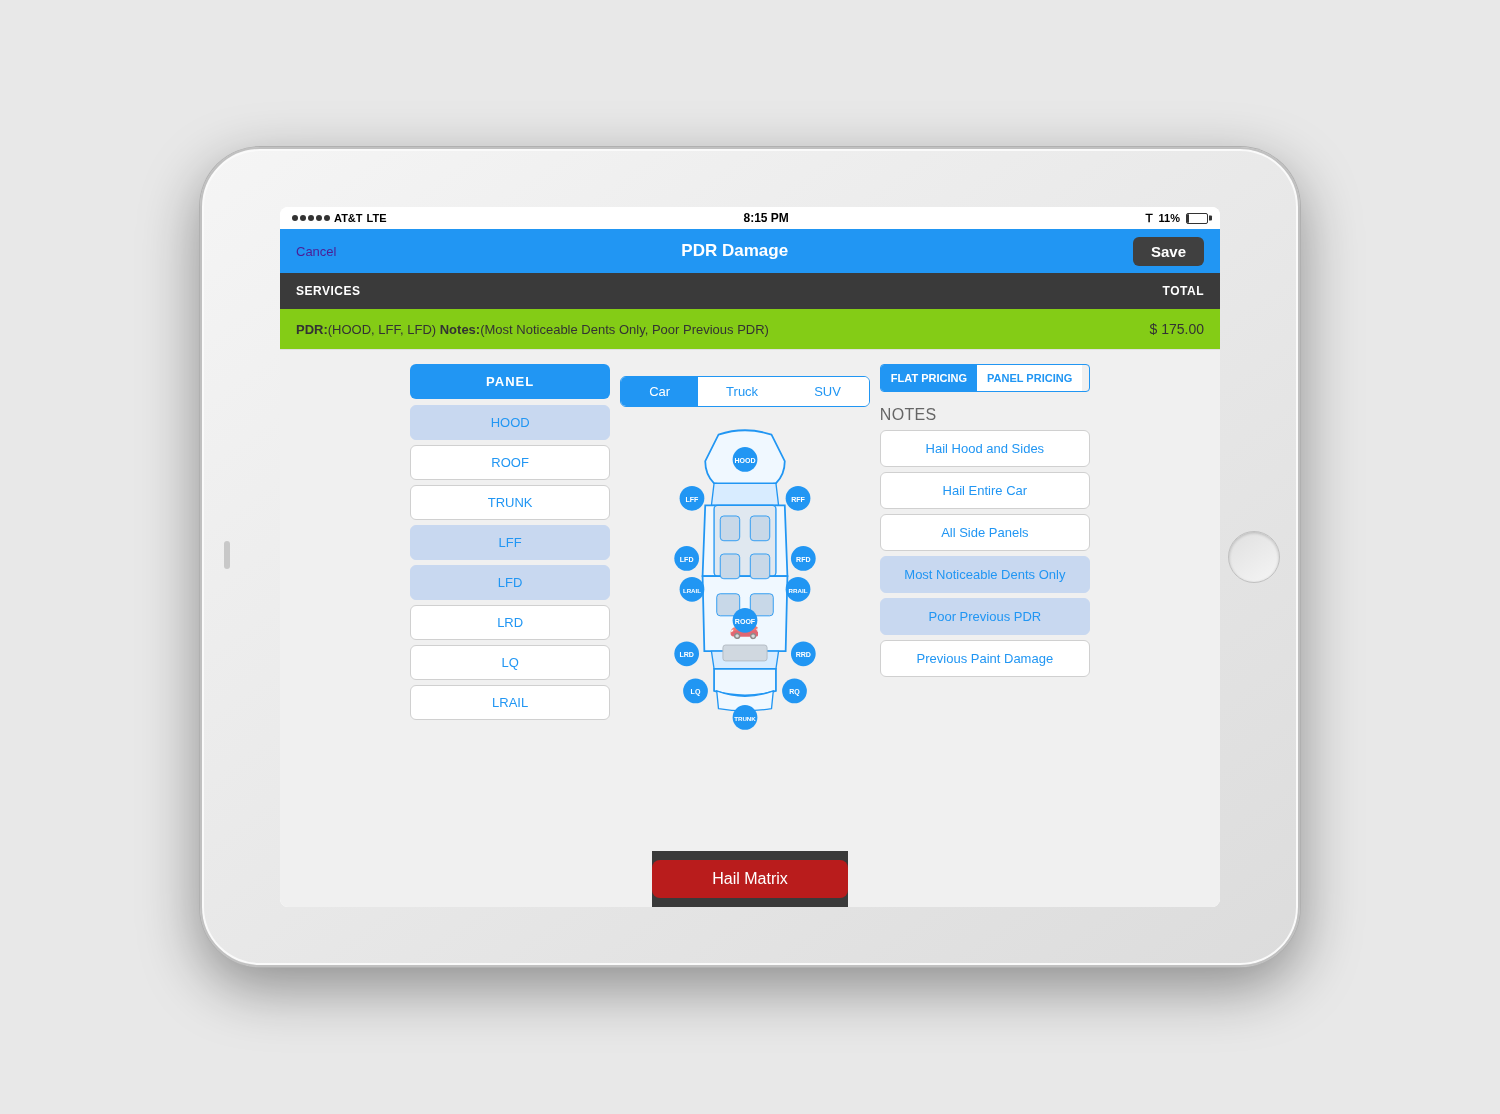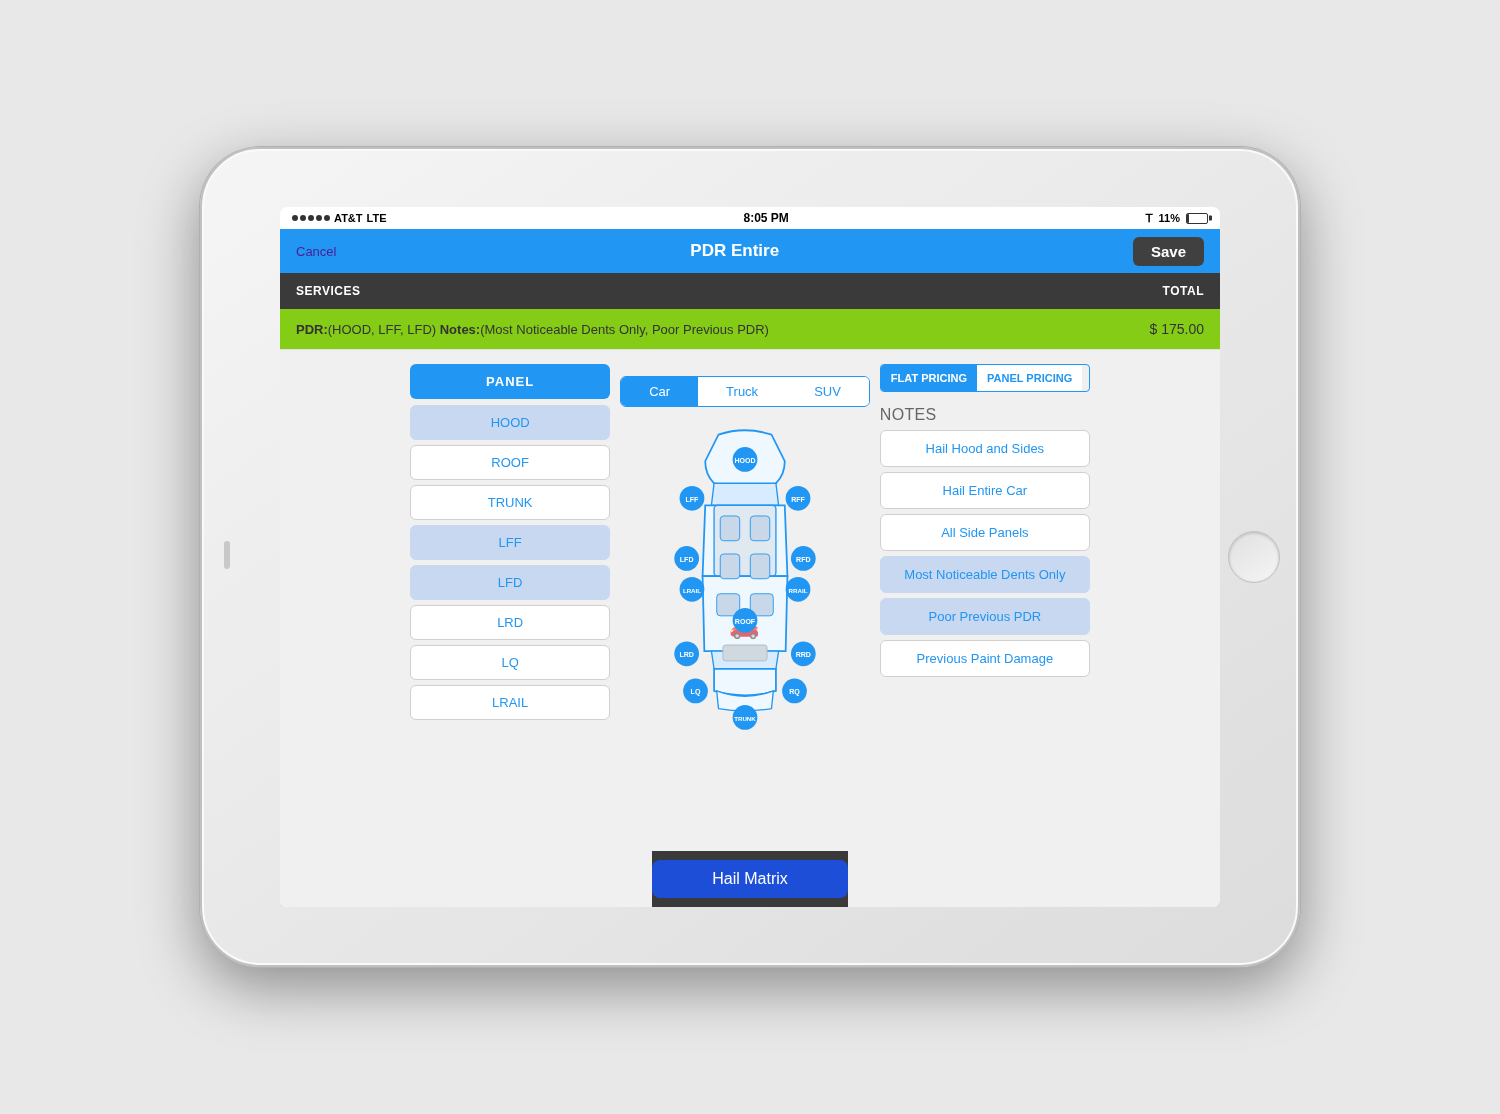--- a/index.html
+++ b/index.html
@@ -296,21 +296,21 @@
 
     
     .bottom-bar {
       background: #3a3a3a;
       height: 56px;
       display: flex;
       justify-content: center;
       align-items: center;
     }
     .hail-matrix-btn {
-      background: #1d4ed8;
+      background: #b91c1c;
       color: #fff;
       border: none;
       border-radius: 8px;
       padding: 10px 60px;
       font-size: 16px;
       font-weight: 500;
       cursor: pointer;
     }
   </style>
 </head>
@@ -327,33 +327,33 @@
         <div class="status-dots">
           <div class="status-dot"></div>
           <div class="status-dot"></div>
           <div class="status-dot"></div>
           <div class="status-dot"></div>
           <div class="status-dot"></div>
         </div>
         <span>AT&amp;T</span>
         <span>LTE</span>
       </div>
-      <div class="status-center">8:05 PM</div>
+      <div class="status-center">8:15 PM</div>
       <div class="status-right">
         <span>𝖳</span>
         <span>11%</span>
         <div class="battery-icon">
           <div class="battery-fill"></div>
         </div>
       </div>
     </div>
 
     <div class="nav-bar">
       <button class="nav-cancel">Cancel</button>
-      <span class="nav-title">PDR Entire</span>
+      <span class="nav-title">PDR Damage</span>
       <button class="nav-save">Save</button>
     </div>
 
     <div class="table-header">
       <span class="table-header-label">SERVICES</span>
       <span class="table-header-label">TOTAL</span>
     </div>
 
     <div class="service-row">
       <div class="service-description">

